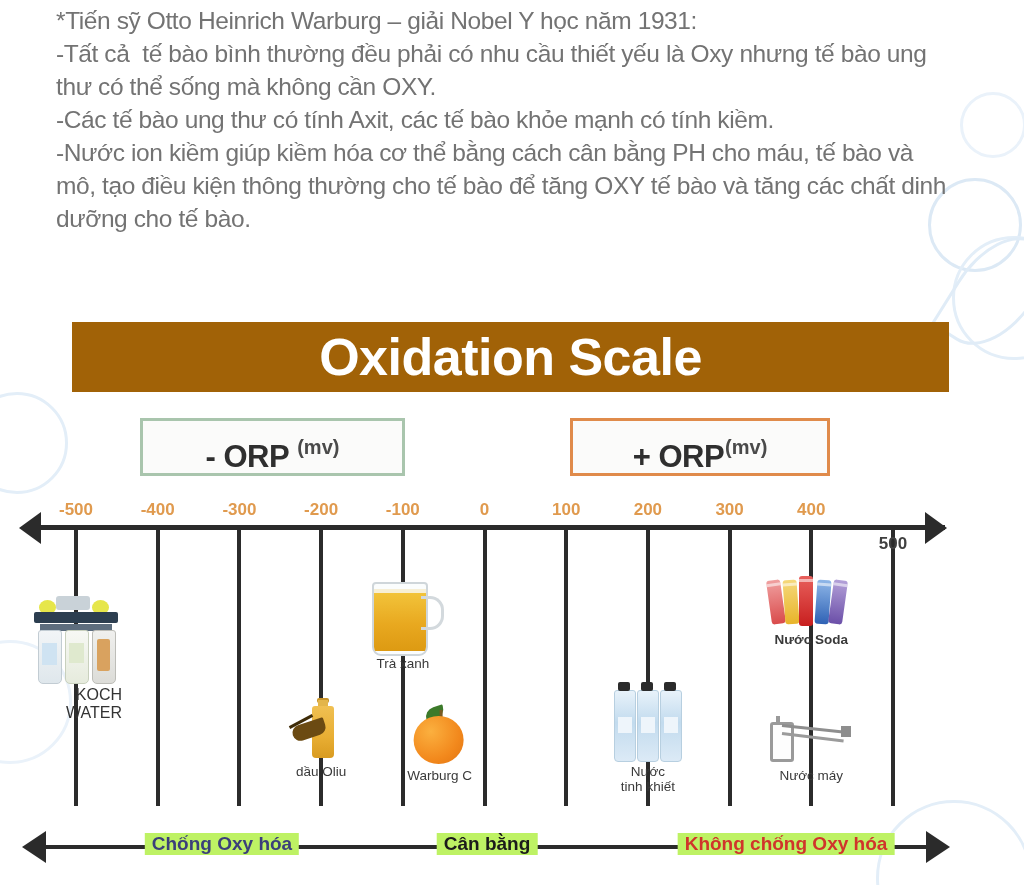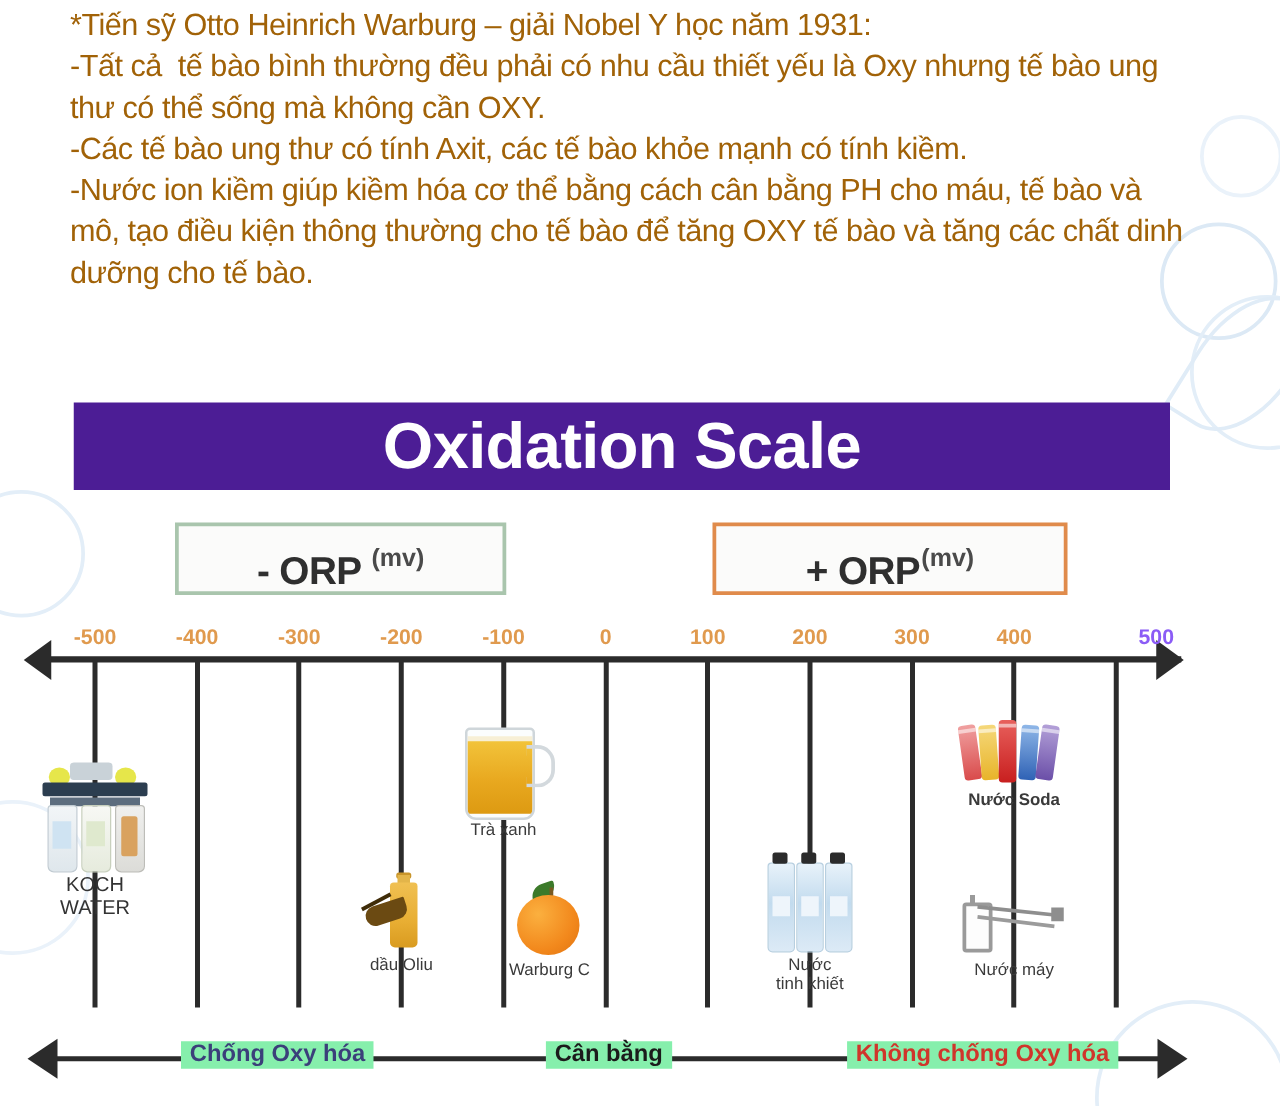--- a/index.html
+++ b/index.html
@@ -19,48 +19,48 @@
   .bub.b3{left:-34px;top:392px;width:96px;height:96px;border-color:#e3eef8;}
   .bub.b4{left:-52px;top:640px;width:118px;height:118px;border-color:#eaf2fa;}
   .bub.b5{left:876px;top:800px;width:150px;height:150px;border-color:#e3eef8;}
   .bub.b6{left:960px;top:92px;width:60px;height:60px;border-color:#eaf2fa;}
   .leaf{position:absolute;left:958px;top:228px;width:70px;height:120px;
         border:3px solid #e0ecf7;border-radius:60% 0 60% 0;transform:rotate(32deg);}
 
   
   .intro{
     position:absolute;left:56px;top:4px;width:900px;z-index:3;
-    color:#a16207;
+    color:#737373;
     font-family:"Liberation Sans", sans-serif;
     font-size:24.5px;line-height:33px;
     letter-spacing:-0.4px;
     font-weight:400;
   }
   .intro p{margin:0;white-space:pre-wrap;}
 
   
   .banner{
-    position:absolute;left:59px;top:322px;width:877px;height:70px;
-    background:#4c1d95;z-index:3;
+    position:absolute;left:72px;top:322px;width:877px;height:70px;
+    background:#a16207;z-index:3;
     display:flex;align-items:center;justify-content:center;
   }
   .banner-title{
     color:#ffffff;font-weight:bold;font-size:52px;letter-spacing:-0.5px;
     font-family:"Liberation Sans", sans-serif;
   }
 
   
   .orp-box{
     position:absolute;top:418px;height:58px;z-index:3;
     background:#fbfbfa;
     display:flex;align-items:center;justify-content:center;
     box-sizing:border-box;
   }
   .orp-neg{left:140px;width:265px;border:3px solid #a9c5ad;}
-  .orp-pos{left:570px;width:284px;border:3px solid #e08b4b;}
+  .orp-pos{left:570px;width:260px;border:3px solid #e08b4b;}
   .orp-main{font-size:31px;font-weight:bold;color:#2f2f2f;letter-spacing:-0.5px;margin-top:19px;}
   .orp-unit{font-size:20px;font-weight:bold;color:#4a4a4a;}
   .orp-neg .orp-unit{margin-left:8px;}
   .orp-pos .orp-unit{margin-left:1px;}
 
   
   .scale{position:absolute;left:0;top:0;width:1024px;height:885px;z-index:2;}
   .axis-line{
     position:absolute;left:38px;top:525px;width:907px;height:5px;background:#2b2b2b;
   }
@@ -164,21 +164,21 @@
   .sodas .k5{left:64px;background:linear-gradient(#b3a0d8,#6b4fa8);transform:rotate(8deg);}
   .sodas .can:after{content:"";position:absolute;left:0;top:3px;width:100%;height:3px;background:rgba(255,255,255,.55);}
 
   
   .zones{position:absolute;left:0;top:826px;width:1024px;height:40px;z-index:4;}
   .z-line{position:absolute;top:19px;height:4px;background:#2b2b2b;}
   .z-arrow{position:absolute;top:5px;width:0;height:0;}
   .z-arrow.left{left:22px;border-top:16px solid transparent;border-bottom:16px solid transparent;border-right:24px solid #2b2b2b;}
   .z-arrow.right{left:926px;border-top:16px solid transparent;border-bottom:16px solid transparent;border-left:24px solid #2b2b2b;}
   .z-label{position:absolute;top:7px;transform:translateX(-50%);font-size:19px;font-weight:bold;
-     background:#86efac;padding:0 7px;white-space:nowrap;text-align:center;}
+     background:#bef264;padding:0 7px;white-space:nowrap;text-align:center;}
   .z-label.anti{color:#3b3f7a;left:222px;}
   .z-label.bal{color:#1b1b1b;left:487px;}
   .z-label.pro{color:#d0352b;left:786px;}
 </style>
 </head>
 <body>
 
 <div class="bubbles">
   <div class="bub b1"></div>
   <div class="bub b2"></div>
@@ -228,24 +228,24 @@
       <div class="tick-label" style="left: 484.5px; color: rgb(224, 154, 78);">0</div>
       <div class="tick" style="left: 564.2px;"></div>
       <div class="tick-label" style="left: 566.2px; color: rgb(224, 154, 78);">100</div>
       <div class="tick" style="left: 645.9px;"></div>
       <div class="tick-label" style="left: 647.9px; color: rgb(224, 154, 78);">200</div>
       <div class="tick" style="left: 727.6px;"></div>
       <div class="tick-label" style="left: 729.6px; color: rgb(224, 154, 78);">300</div>
       <div class="tick" style="left: 809.3px;"></div>
       <div class="tick-label" style="left: 811.3px; color: rgb(224, 154, 78);">400</div>
       <div class="tick" style="left: 891px;"></div>
-      <div class="tick-label" style="left: 925px; color: #8b5cf6;">500</div>
+      <div class="tick-label" style="left: 893px; color: #404040; margin-top: 34px;">500</div>
     </div>
   <div id="items">
-      <div class="item" style="left: 76px; top: 598px;">
+      <div class="item" style="left: 76px; top: 584px; text-align: right;">
         <div class="art koch">
           <div class="ball l"></div>
           <div class="ball r"></div>
           <div class="top"></div>
           <div class="rail"></div>
           <div class="rail2"></div>
           <div class="cart c1">
             <i></i>
           </div>
           <div class="cart c2">

